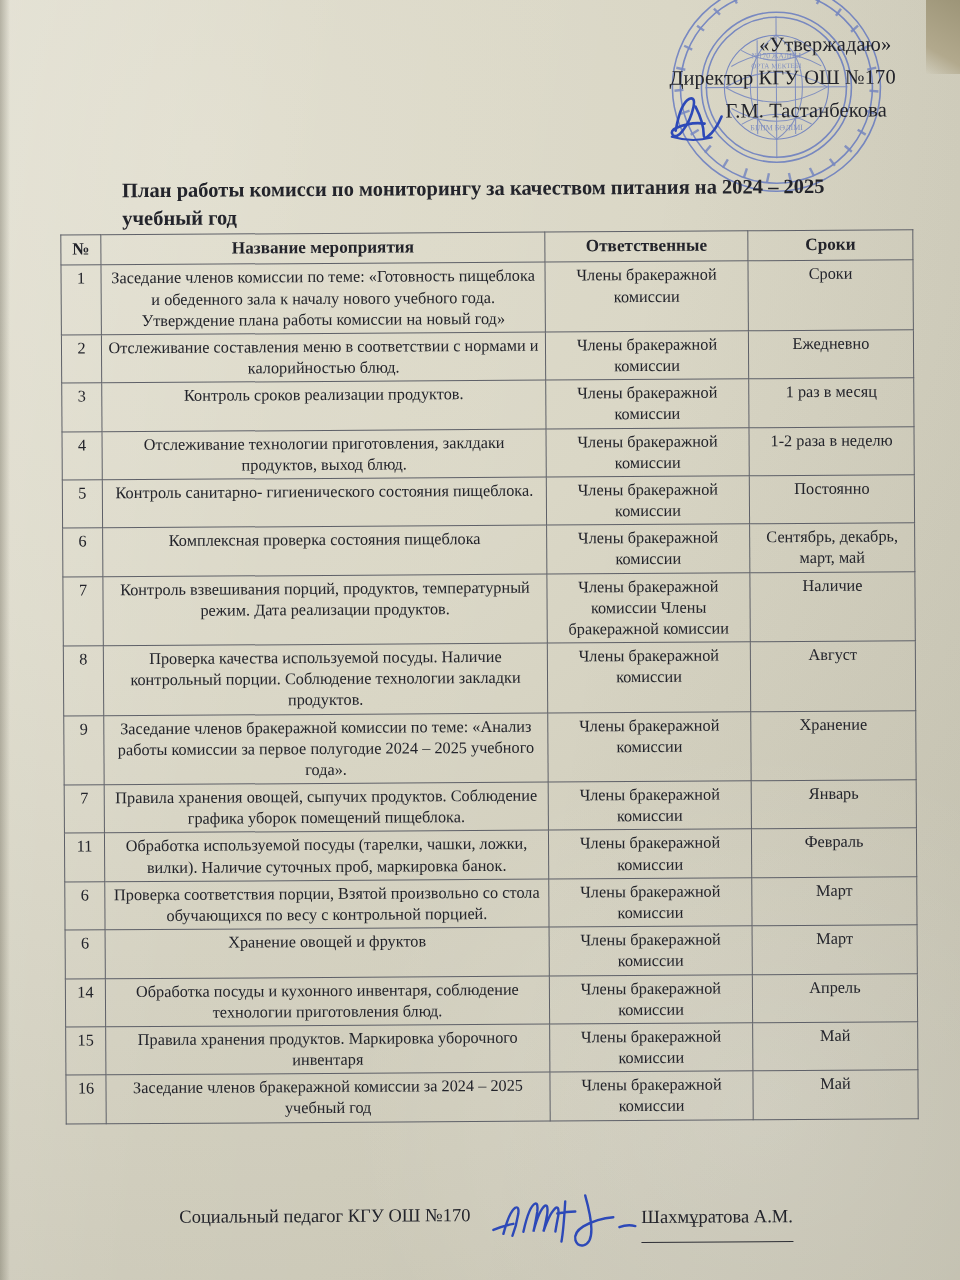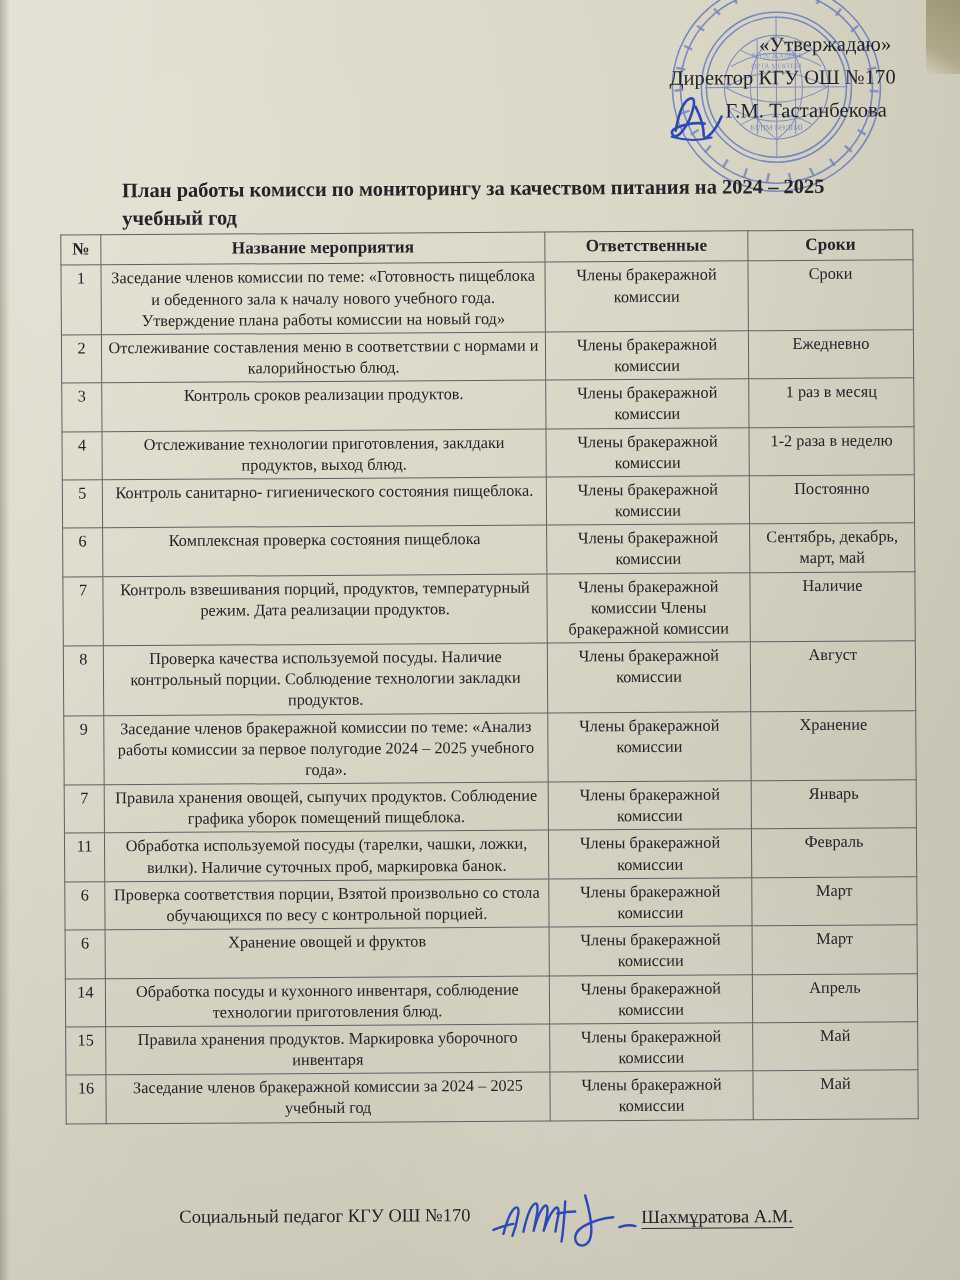--- a/index.html
+++ b/index.html
@@ -159,21 +159,21 @@
   .footer .role {
     position: absolute;
     left: 0; top: 5px;
     white-space: nowrap;
   }
   .footer .fio {
     position: absolute;
     left: 462px; top: 8px;
     white-space: nowrap;
     border-bottom: 1px solid #2c2d34;
-    padding-bottom: 0;
+    padding-bottom: 14px;
   }
   .foot-sign {
     position: absolute;
     left: 310px;
     top: -12px;
     width: 160px;
     height: 62px;
     pointer-events: none;
   }
 

